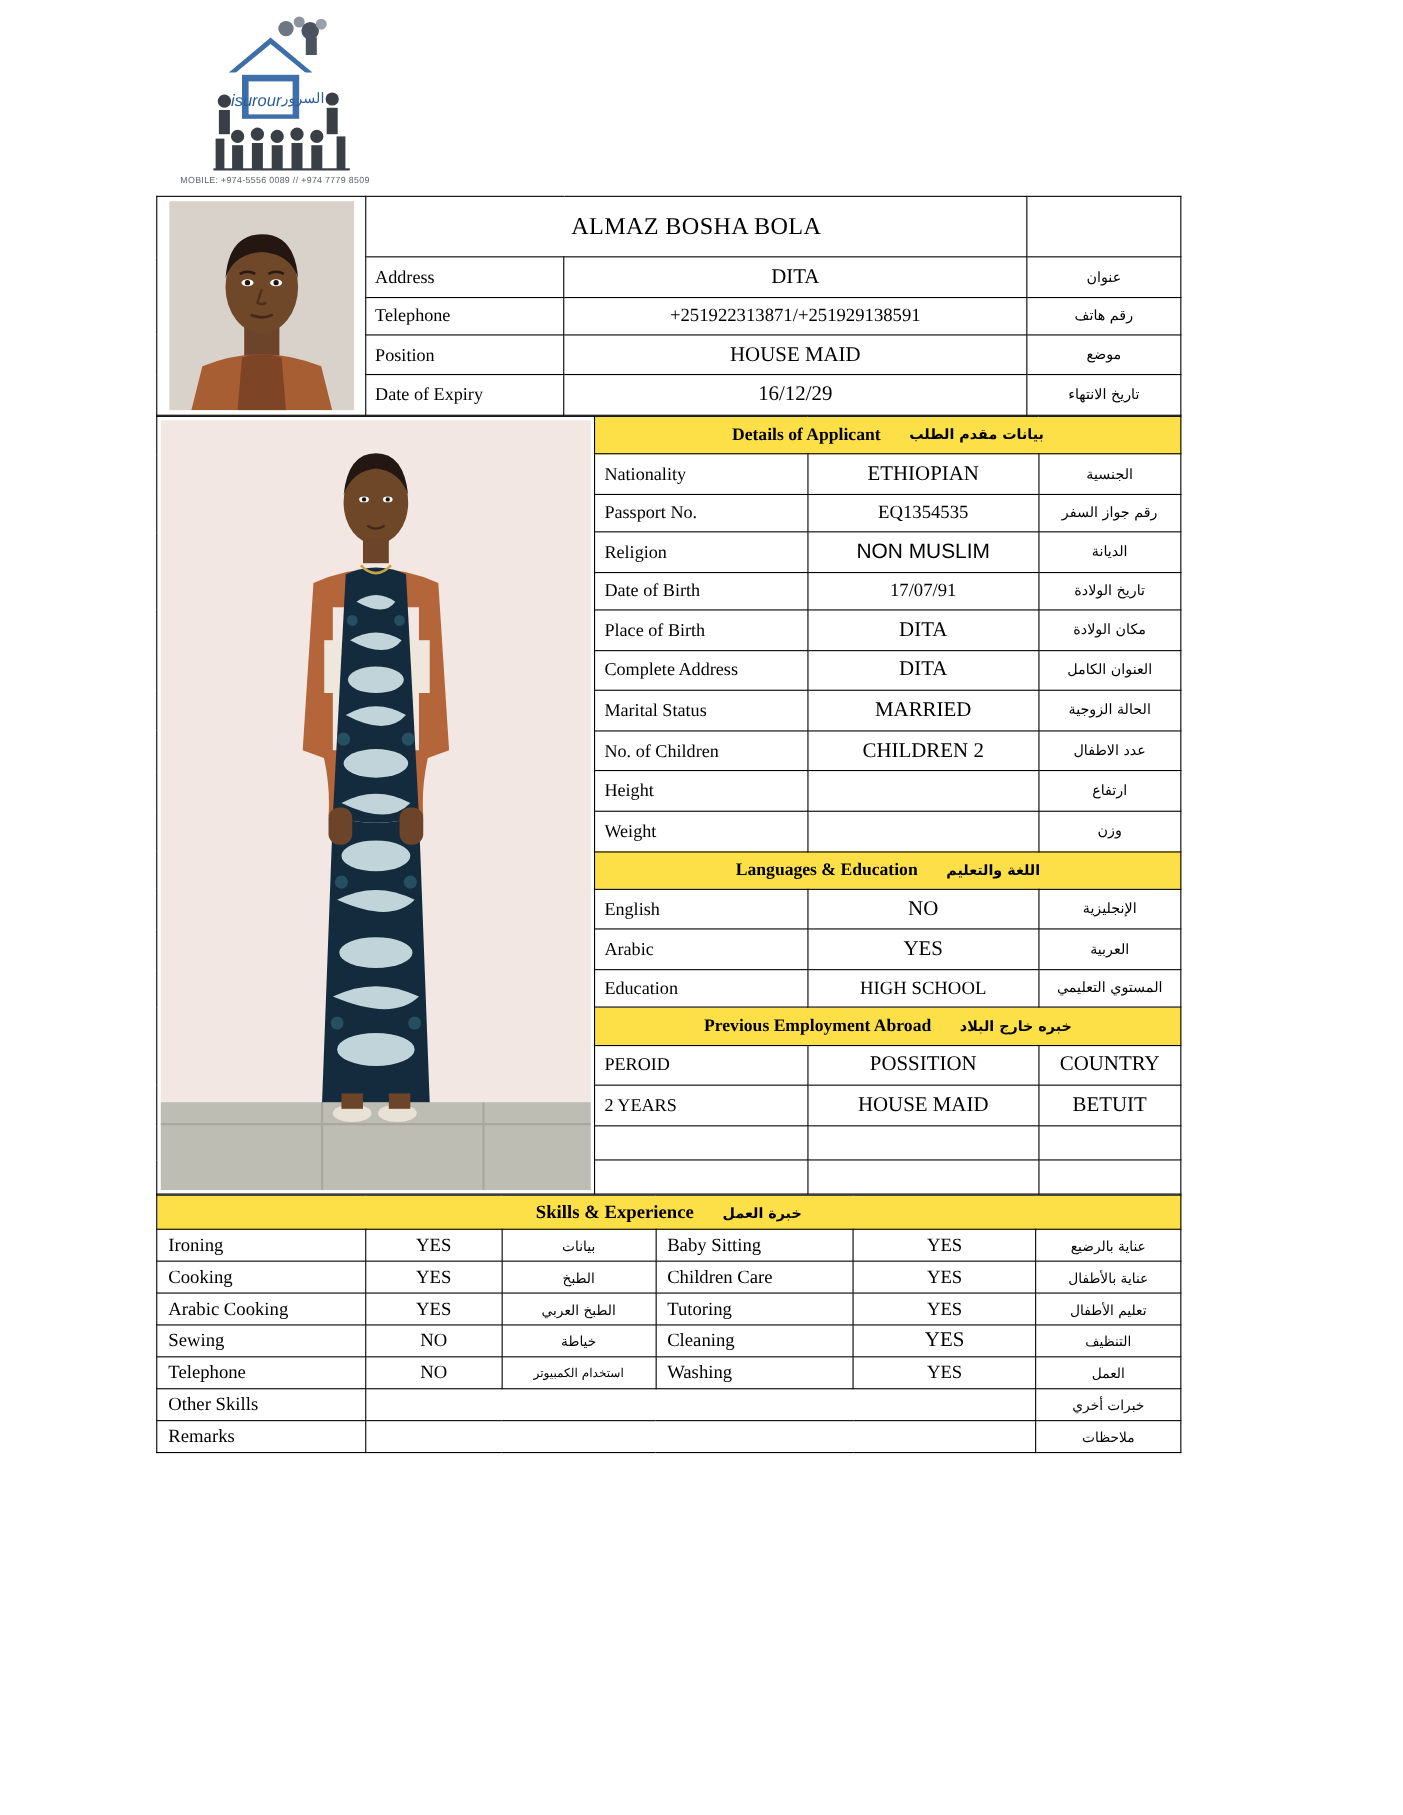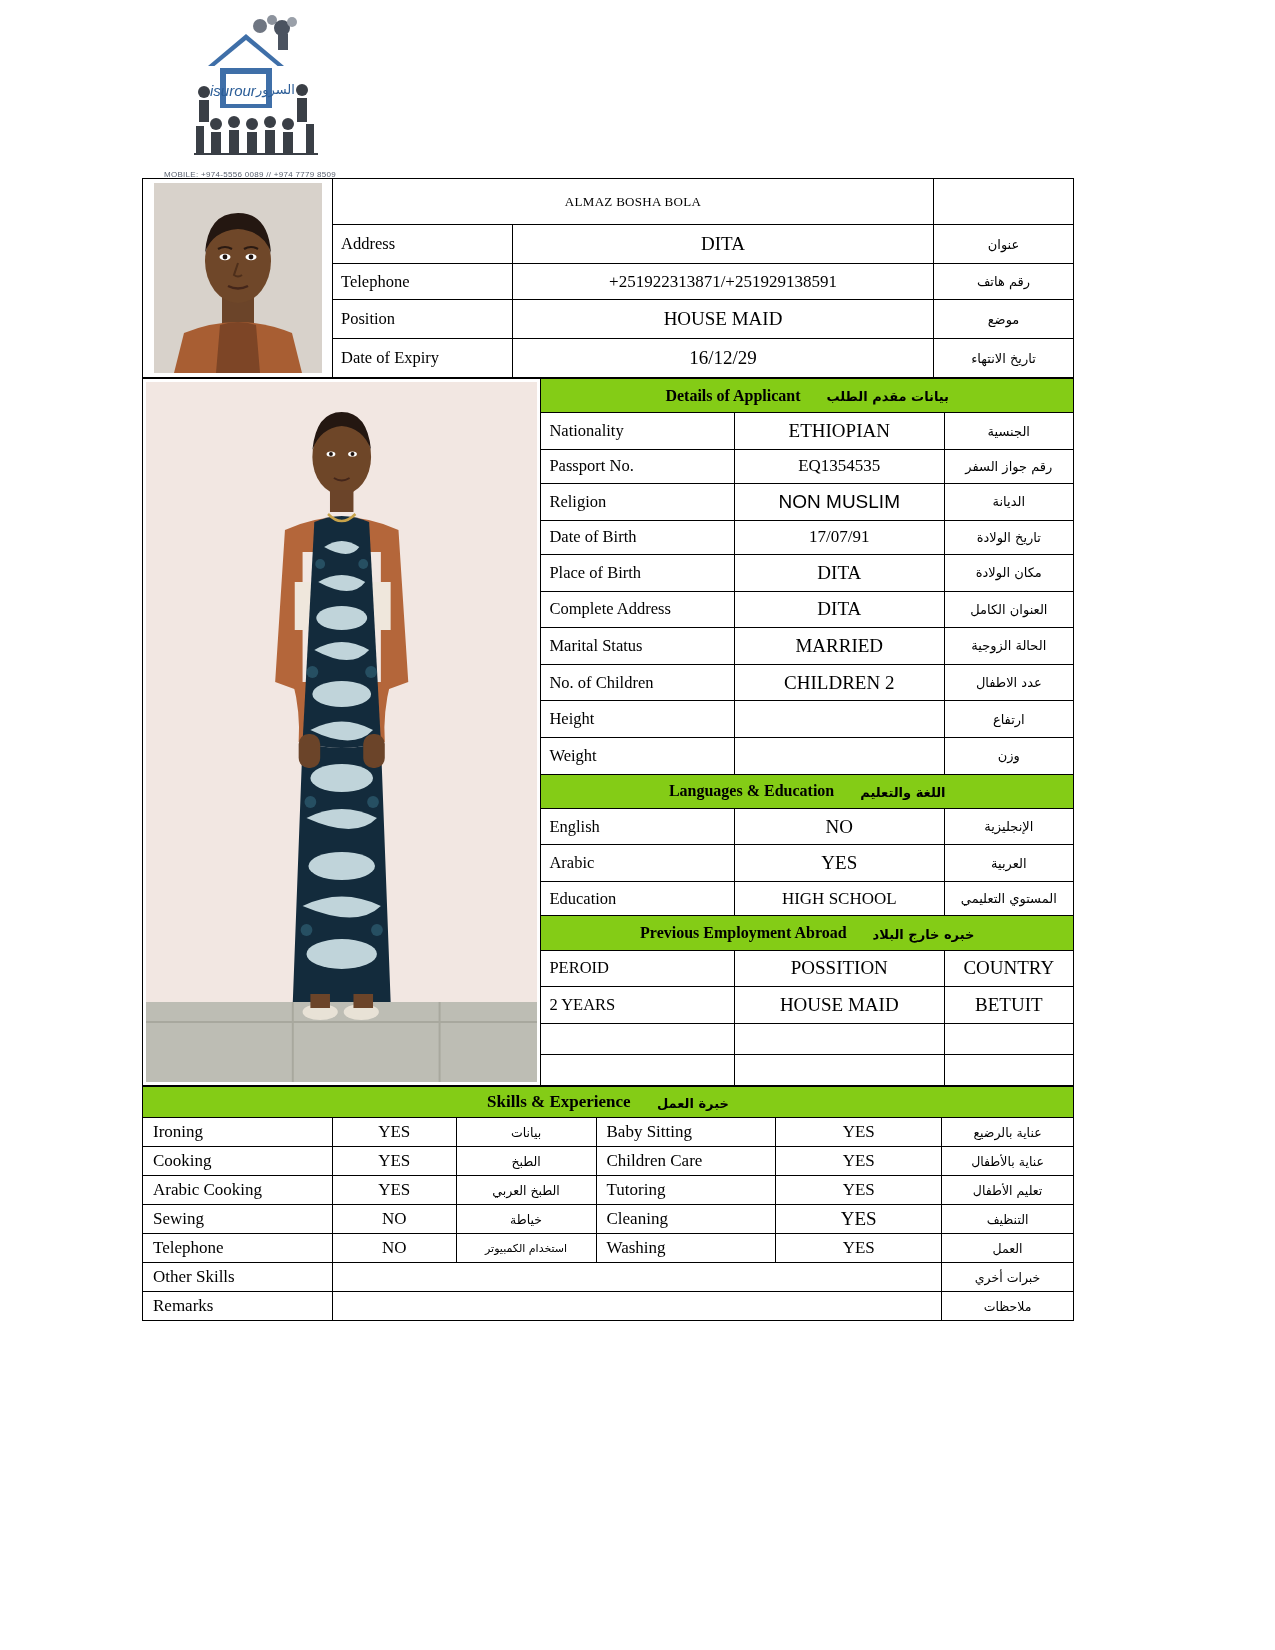--- a/index.html
+++ b/index.html
@@ -22,21 +22,21 @@
     left: 160px; top: 8px;
     width: 180px; height: 165px;
   }
   .logo-svg { display: block; }
   .logo-caption {
     font-family: "Liberation Sans", sans-serif;
     font-size: 8px;
     color: #5a6270;
     letter-spacing: .3px;
     text-align: center;
-    margin-top: 12px;
+    margin-top: 1px;
     white-space: nowrap;
   }
 
   
   .doc {
     position: absolute;
     left: 142px;
     top: 178px;
     width: 932px;
   }
@@ -64,35 +64,35 @@
   }
   .val-sm { font-size: 17px; }
   .ar {
     font-size: 13px;
     text-align: center;
     padding: 4px 6px;
     direction: rtl;
     font-family: "DejaVu Sans", sans-serif;
   }
   .name-cell {
-    font-size: 13px;
+    font-size: 22px;
     text-align: center;
     padding: 10px 4px;
     letter-spacing: .3px;
   }
   .photo-cell {
     width: 190px;
     padding: 4px;
     text-align: center;
     vertical-align: middle;
   }
 
   
   .section {
-    background: #84cc16;
+    background: #fde047;
     text-align: center;
     font-weight: bold;
     font-size: 16px;
     padding: 5px 0;
   }
   .section .ar-inline {
     font-family: "DejaVu Sans", sans-serif;
     font-size: 13px;
     font-weight: bold;
     margin-left: 22px;

